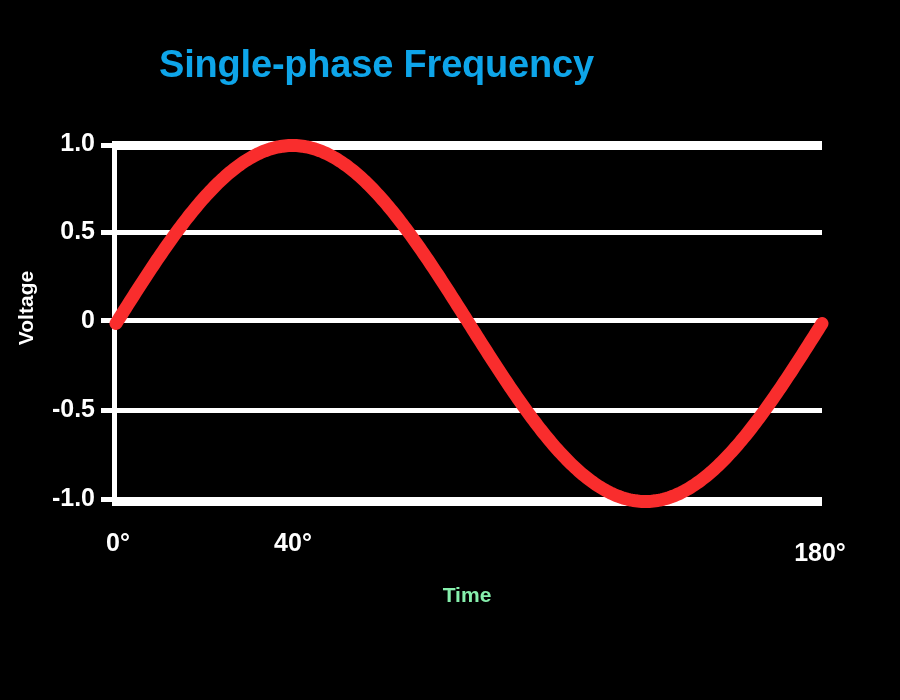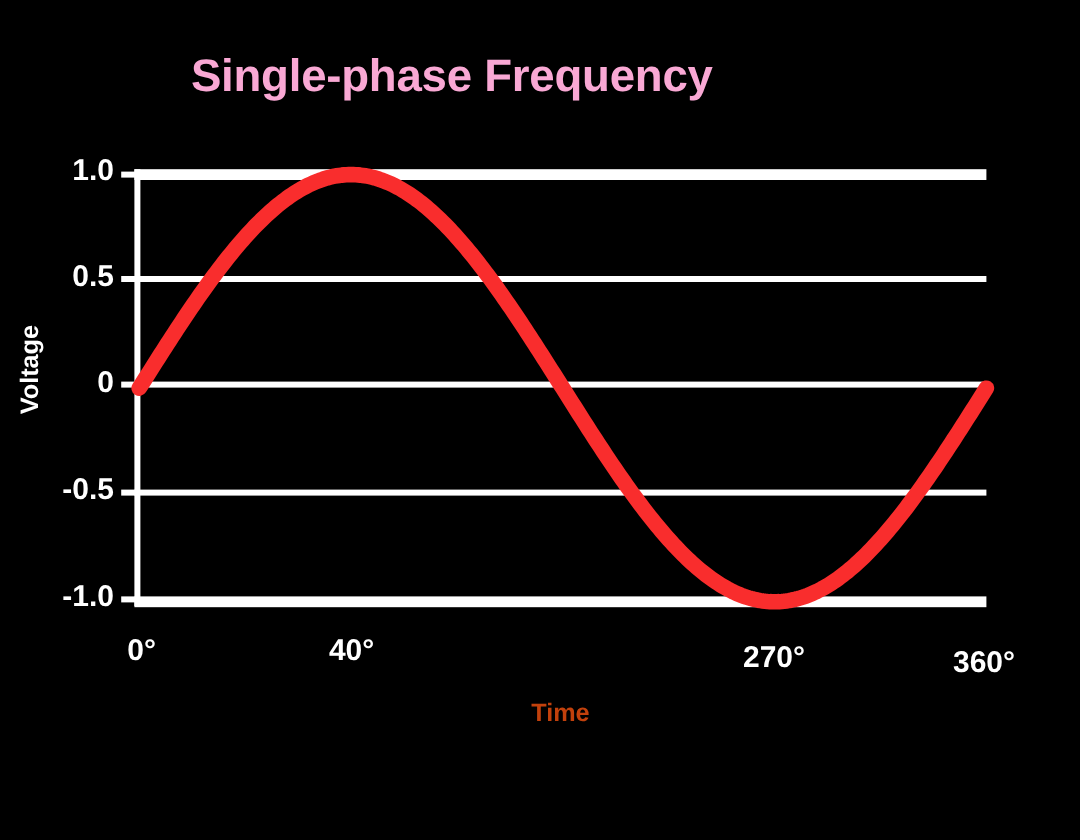--- a/index.html
+++ b/index.html
@@ -18,21 +18,21 @@
     overflow: hidden;
   }
 
   
   #chart-title {
     position: absolute;
     left: 0;
     top: 44px;
     width: 753px;
     text-align: center;
-    color: #f9a8d4;
+    color: #0ea5e9;
     font-size: 38px;
     font-weight: bold;
     letter-spacing: -0.2px;
     line-height: 1.1;
   }
 
   
   #ylabel {
     position: absolute;
     left: -24px;
@@ -47,21 +47,21 @@
     white-space: nowrap;
   }
 
   
   #xlabel {
     position: absolute;
     left: 112px;
     top: 583px;
     width: 710px;
     text-align: center;
-    color: #c2410c;
+    color: #86efac;
     font-size: 21px;
     font-weight: bold;
   }
 
   
   #y-spine {
     position: absolute;
     left: 112px;
     top: 141px;
     width: 5px;
@@ -142,22 +142,21 @@
   <div class="ytick" style="top:497px;"></div>
 
   <div class="ytick-label" style="top:128px; right:805px;">1.0</div>
   <div class="ytick-label" style="top:216px; right:805px;">0.5</div>
   <div class="ytick-label" style="top:305px; right:805px;">0</div>
   <div class="ytick-label" style="top:394px; right:805px;">-0.5</div>
   <div class="ytick-label" style="top:483px; right:805px;">-1.0</div>
 
   <div class="xtick-label" style="left:58px;  top:528px;">0°</div>
   <div class="xtick-label" style="left:233px; top:528px;">40°</div>
-  <div class="xtick-label" style="left:585px; top:534px;">270°</div>
-  <div class="xtick-label" style="left:760px; top:538px;">360°</div>
+  <div class="xtick-label" style="left:760px; top:538px;">180°</div>
 
   <div id="ylabel">Voltage</div>
   <div id="xlabel">Time</div>
 
   <svg id="curve-layer" width="900" height="700" viewBox="0 0 900 700">
     <path id="sine-path" fill="none" stroke="#f92d2d" stroke-width="13" stroke-linecap="round" stroke-linejoin="round" d="M 116.00 323.50 L 117.96 320.39 L 119.92 317.29 L 121.88 314.18 L 123.84 311.08 L 125.81 307.99 L 127.77 304.89 L 129.73 301.81 L 131.69 298.73 L 133.65 295.65 L 135.61 292.59 L 137.57 289.54 L 139.53 286.49 L 141.49 283.46 L 143.46 280.44 L 145.42 277.43 L 147.38 274.44 L 149.34 271.46 L 151.30 268.49 L 153.26 265.55 L 155.22 262.62 L 157.18 259.71 L 159.14 256.82 L 161.11 253.95 L 163.07 251.10 L 165.03 248.27 L 166.99 245.47 L 168.95 242.69 L 170.91 239.93 L 172.87 237.20 L 174.83 234.50 L 176.79 231.82 L 178.76 229.17 L 180.72 226.55 L 182.68 223.96 L 184.64 221.40 L 186.60 218.87 L 188.56 216.38 L 190.52 213.91 L 192.48 211.48 L 194.44 209.08 L 196.41 206.72 L 198.37 204.39 L 200.33 202.10 L 202.29 199.85 L 204.25 197.63 L 206.21 195.46 L 208.17 193.32 L 210.13 191.22 L 212.09 189.16 L 214.06 187.14 L 216.02 185.17 L 217.98 183.23 L 219.94 181.34 L 221.90 179.49 L 223.86 177.69 L 225.82 175.93 L 227.78 174.22 L 229.74 172.55 L 231.71 170.92 L 233.67 169.35 L 235.63 167.82 L 237.59 166.34 L 239.55 164.90 L 241.51 163.51 L 243.47 162.18 L 245.43 160.89 L 247.39 159.65 L 249.36 158.46 L 251.32 157.32 L 253.28 156.23 L 255.24 155.20 L 257.20 154.21 L 259.16 153.28 L 261.12 152.40 L 263.08 151.57 L 265.04 150.79 L 267.01 150.06 L 268.97 149.39 L 270.93 148.77 L 272.89 148.20 L 274.85 147.69 L 276.81 147.23 L 278.77 146.83 L 280.73 146.48 L 282.69 146.18 L 284.66 145.93 L 286.62 145.74 L 288.58 145.61 L 290.54 145.53 L 292.50 145.50 L 294.46 145.53 L 296.42 145.61 L 298.38 145.74 L 300.34 145.93 L 302.31 146.18 L 304.27 146.48 L 306.23 146.83 L 308.19 147.23 L 310.15 147.69 L 312.11 148.20 L 314.07 148.77 L 316.03 149.39 L 317.99 150.06 L 319.96 150.79 L 321.92 151.57 L 323.88 152.40 L 325.84 153.28 L 327.80 154.21 L 329.76 155.20 L 331.72 156.23 L 333.68 157.32 L 335.64 158.46 L 337.61 159.65 L 339.57 160.89 L 341.53 162.18 L 343.49 163.51 L 345.45 164.90 L 347.41 166.34 L 349.37 167.82 L 351.33 169.35 L 353.29 170.92 L 355.26 172.55 L 357.22 174.22 L 359.18 175.93 L 361.14 177.69 L 363.10 179.49 L 365.06 181.34 L 367.02 183.23 L 368.98 185.17 L 370.94 187.14 L 372.91 189.16 L 374.87 191.22 L 376.83 193.32 L 378.79 195.46 L 380.75 197.63 L 382.71 199.85 L 384.67 202.10 L 386.63 204.39 L 388.59 206.72 L 390.56 209.08 L 392.52 211.48 L 394.48 213.91 L 396.44 216.38 L 398.40 218.87 L 400.36 221.40 L 402.32 223.96 L 404.28 226.55 L 406.24 229.17 L 408.21 231.82 L 410.17 234.50 L 412.13 237.20 L 414.09 239.93 L 416.05 242.69 L 418.01 245.47 L 419.97 248.27 L 421.93 251.10 L 423.89 253.95 L 425.86 256.82 L 427.82 259.71 L 429.78 262.62 L 431.74 265.55 L 433.70 268.49 L 435.66 271.46 L 437.62 274.44 L 439.58 277.43 L 441.54 280.44 L 443.51 283.46 L 445.47 286.49 L 447.43 289.54 L 449.39 292.59 L 451.35 295.65 L 453.31 298.73 L 455.27 301.81 L 457.23 304.89 L 459.19 307.99 L 461.16 311.08 L 463.12 314.18 L 465.08 317.29 L 467.04 320.39 L 469.00 323.50 L 470.96 326.61 L 472.92 329.71 L 474.88 332.82 L 476.84 335.92 L 478.81 339.01 L 480.77 342.11 L 482.73 345.19 L 484.69 348.27 L 486.65 351.35 L 488.61 354.41 L 490.57 357.46 L 492.53 360.51 L 494.49 363.54 L 496.46 366.56 L 498.42 369.57 L 500.38 372.56 L 502.34 375.54 L 504.30 378.51 L 506.26 381.45 L 508.22 384.38 L 510.18 387.29 L 512.14 390.18 L 514.11 393.05 L 516.07 395.90 L 518.03 398.73 L 519.99 401.53 L 521.95 404.31 L 523.91 407.07 L 525.87 409.80 L 527.83 412.50 L 529.79 415.18 L 531.76 417.83 L 533.72 420.45 L 535.68 423.04 L 537.64 425.60 L 539.60 428.13 L 541.56 430.62 L 543.52 433.09 L 545.48 435.52 L 547.44 437.92 L 549.41 440.28 L 551.37 442.61 L 553.33 444.90 L 555.29 447.15 L 557.25 449.37 L 559.21 451.54 L 561.17 453.68 L 563.13 455.78 L 565.09 457.84 L 567.06 459.86 L 569.02 461.83 L 570.98 463.77 L 572.94 465.66 L 574.90 467.51 L 576.86 469.31 L 578.82 471.07 L 580.78 472.78 L 582.74 474.45 L 584.71 476.08 L 586.67 477.65 L 588.63 479.18 L 590.59 480.66 L 592.55 482.10 L 594.51 483.49 L 596.47 484.82 L 598.43 486.11 L 600.39 487.35 L 602.36 488.54 L 604.32 489.68 L 606.28 490.77 L 608.24 491.80 L 610.20 492.79 L 612.16 493.72 L 614.12 494.60 L 616.08 495.43 L 618.04 496.21 L 620.01 496.94 L 621.97 497.61 L 623.93 498.23 L 625.89 498.80 L 627.85 499.31 L 629.81 499.77 L 631.77 500.17 L 633.73 500.52 L 635.69 500.82 L 637.66 501.07 L 639.62 501.26 L 641.58 501.39 L 643.54 501.47 L 645.50 501.50 L 647.46 501.47 L 649.42 501.39 L 651.38 501.26 L 653.34 501.07 L 655.31 500.82 L 657.27 500.52 L 659.23 500.17 L 661.19 499.77 L 663.15 499.31 L 665.11 498.80 L 667.07 498.23 L 669.03 497.61 L 670.99 496.94 L 672.96 496.21 L 674.92 495.43 L 676.88 494.60 L 678.84 493.72 L 680.80 492.79 L 682.76 491.80 L 684.72 490.77 L 686.68 489.68 L 688.64 488.54 L 690.61 487.35 L 692.57 486.11 L 694.53 484.82 L 696.49 483.49 L 698.45 482.10 L 700.41 480.66 L 702.37 479.18 L 704.33 477.65 L 706.29 476.08 L 708.26 474.45 L 710.22 472.78 L 712.18 471.07 L 714.14 469.31 L 716.10 467.51 L 718.06 465.66 L 720.02 463.77 L 721.98 461.83 L 723.94 459.86 L 725.91 457.84 L 727.87 455.78 L 729.83 453.68 L 731.79 451.54 L 733.75 449.37 L 735.71 447.15 L 737.67 444.90 L 739.63 442.61 L 741.59 440.28 L 743.56 437.92 L 745.52 435.52 L 747.48 433.09 L 749.44 430.62 L 751.40 428.13 L 753.36 425.60 L 755.32 423.04 L 757.28 420.45 L 759.24 417.83 L 761.21 415.18 L 763.17 412.50 L 765.13 409.80 L 767.09 407.07 L 769.05 404.31 L 771.01 401.53 L 772.97 398.73 L 774.93 395.90 L 776.89 393.05 L 778.86 390.18 L 780.82 387.29 L 782.78 384.38 L 784.74 381.45 L 786.70 378.51 L 788.66 375.54 L 790.62 372.56 L 792.58 369.57 L 794.54 366.56 L 796.51 363.54 L 798.47 360.51 L 800.43 357.46 L 802.39 354.41 L 804.35 351.35 L 806.31 348.27 L 808.27 345.19 L 810.23 342.11 L 812.19 339.01 L 814.16 335.92 L 816.12 332.82 L 818.08 329.71 L 820.04 326.61 L 822.00 323.50"></path>
   </svg>
 
 </div>
 

